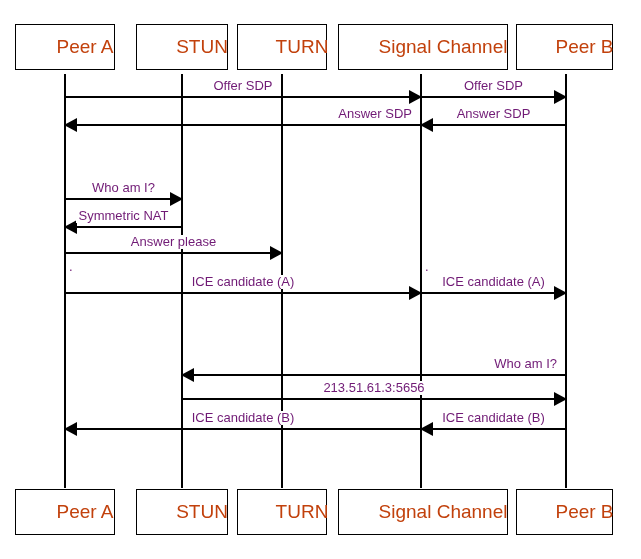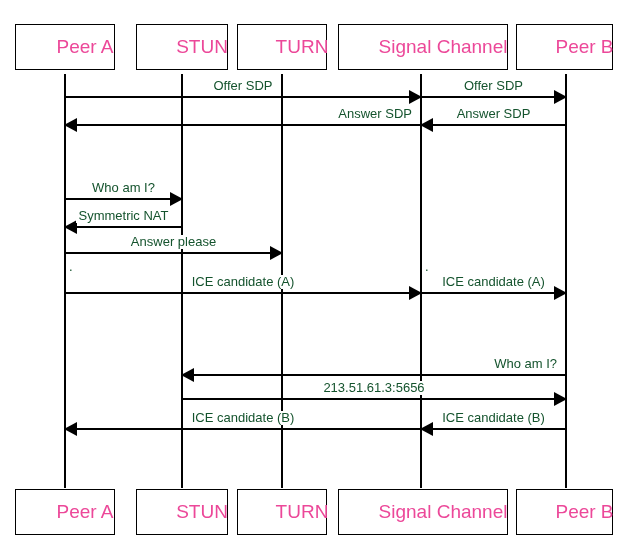--- a/index.html
+++ b/index.html
@@ -4,34 +4,34 @@
 <title>WebRTC Sequence Diagram</title>
 <style>
   html,body{margin:0;padding:0;background:#ffffff;}
   body{font-family:"Liberation Sans",sans-serif;color:#000;}
   #diagram{position:relative;width:641px;height:559px;background:#fff;overflow:hidden;}
 
   .actor-box{
     position:absolute;box-sizing:border-box;
     border:1.5px solid #000;background:#fff;
     display:flex;align-items:center;justify-content:center;
-    font-size:19px;color:#ec4899;white-space:nowrap;padding-left:40px;
+    font-size:19px;color:#c2410c;white-space:nowrap;padding-left:40px;
   }
   .lifeline{position:absolute;width:1.5px;background:#000;}
 
   .msg{position:absolute;height:0;}
   .msg .line{position:absolute;left:0;right:0;top:0;height:1.5px;background:#000;}
   .msg .head{position:absolute;top:-6px;width:0;height:0;
     border-top:7px solid transparent;border-bottom:7px solid transparent;}
   .msg.right .head{right:-1px;border-left:13px solid #000;}
   .msg.left  .head{left:-1px; border-right:13px solid #000;}
 
   .msg .label{
     position:absolute;bottom:3px;
-    font-size:13px;color:#14532d;white-space:nowrap;
+    font-size:13px;color:#701a75;white-space:nowrap;
     background:#fff;padding:0 3px;line-height:1.1;
   }
   .label.center{left:50%;transform:translateX(-50%);}
   .label.trail{right:6px;}
   .label.dot{left:4px;bottom:-2px;padding:0;background:transparent;font-size:13px;}
 </style>
 </head>
 <body>
 
 <div id="diagram">

